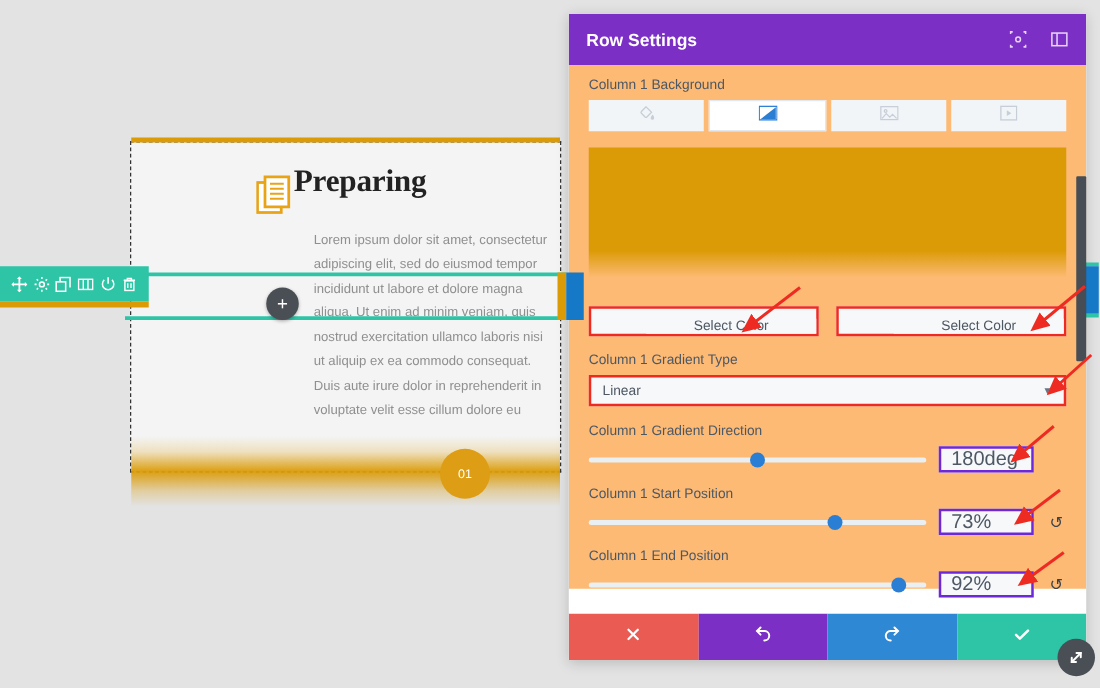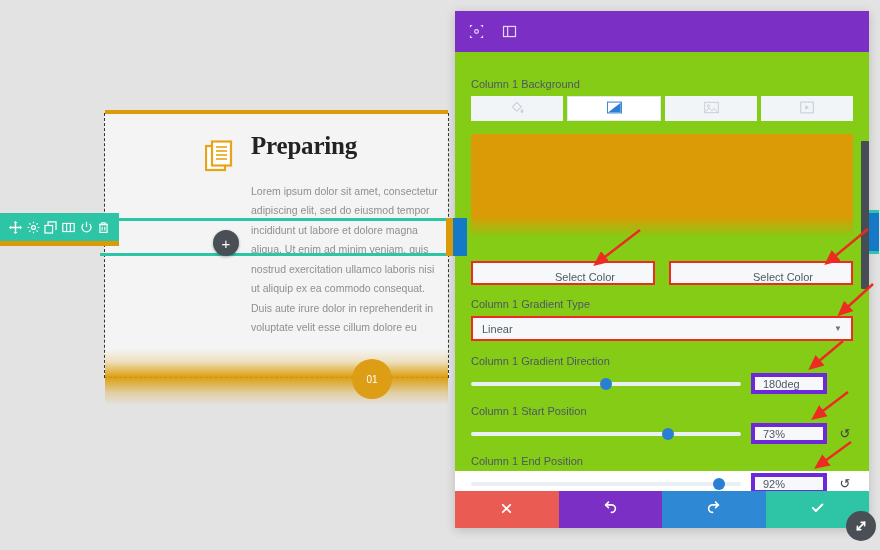--- a/index.html
+++ b/index.html
@@ -45,21 +45,20 @@
     position: absolute;
     left: 0; right: 0; top: 0;
     bottom: 36px;
     padding: 18px 22px 0 22px;
     overflow: hidden;
   }
 
   .head-row {
     display: flex;
     align-items: flex-start;
-    gap: 16px;
     padding-left: 78px;
   }
 
   .doc-icon { flex: 0 0 auto; margin-top: 8px; }
 
   .heading {
     font-family: "Liberation Serif", serif;
     font-size: 25px;
     font-weight: 700;
     color: #222;
@@ -217,22 +216,22 @@
     padding: 0 19px;
     display: flex; align-items: center;
     color: #fff;
     font-size: 11.5px;
     font-weight: 700;
   }
   .panel-tab.active { background: #9b4ae0; }
 
   .panel-body {
     height: 419px;
-    background: #84cc16;
-    padding: 26px 16px 0 16px;
+    background: #fdba74;
+    padding: 10px 16px 0 16px;
     position: relative;
   }
 
   .field-label {
     font-size: 11px;
     color: #4e5864;
     margin-bottom: 6px;
   }
 
   
@@ -318,25 +317,25 @@
     position: absolute;
     top: 3px;
     width: 12px; height: 12px;
     border-radius: 50%;
     background: #2a7fd4;
     transform: translateX(-6px);
   }
   .val-box {
     width: 76px;
     height: 21px;
-    border: 4px solid #6d28d9;
+    border: 2px solid #6d28d9;
     background: #f6f8fa;
     display: flex; align-items: center;
     padding-left: 8px;
-    font-size: 11px;
+    font-size: 16px;
     color: #4e5864;
   }
   .reset-ico {
     width: 16px;
     display: flex; align-items: center; justify-content: center;
     color: #3d434a;
     font-size: 13px;
   }
   .reset-ico.empty { visibility: hidden; }
 
@@ -490,20 +489,21 @@
         <line x1="6.4" y1="7" x2="6.4" y2="11.6"></line>
         <line x1="9.6" y1="7" x2="9.6" y2="11.6"></line>
       </svg>
     </span>
   </div>
   <div class="toolbar-underline"></div>
 
   <div class="panel">
 
     <div class="panel-header">
+      <div class="panel-title">Row Settings</div>
       <div class="panel-header-icons">
         <span class="ph-icon">
           <svg width="15" height="15" viewBox="0 0 16 16" fill="none" stroke="currentColor" stroke-width="1.3">
             <circle cx="8" cy="8" r="2"></circle>
             <path d="M1.6 3.4V1.6h1.8M12.6 1.6h1.8v1.8M14.4 12.6v1.8h-1.8M3.4 14.4H1.6v-1.8"></path>
           </svg>
         </span>
         <span class="ph-icon">
           <svg width="15" height="15" viewBox="0 0 16 16" fill="none" stroke="currentColor" stroke-width="1.3">
             <rect x="1.6" y="2.6" width="12.8" height="10.8"></rect>

